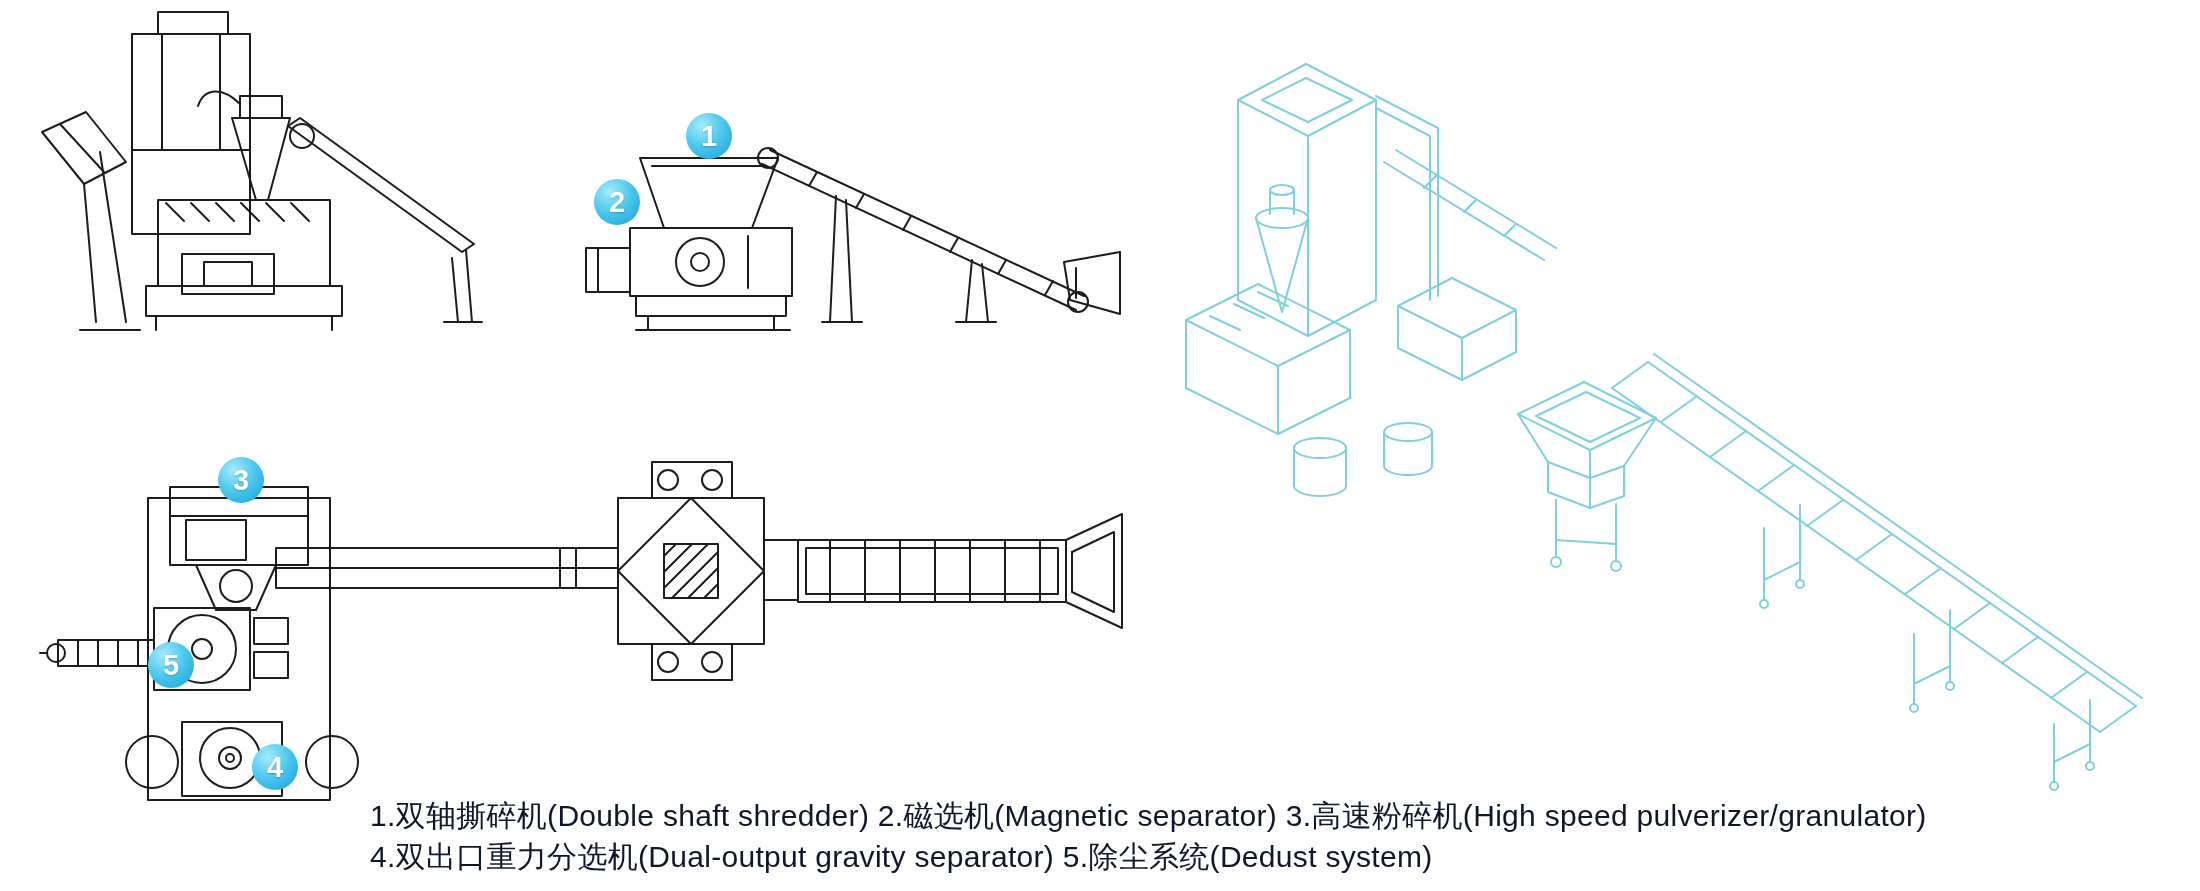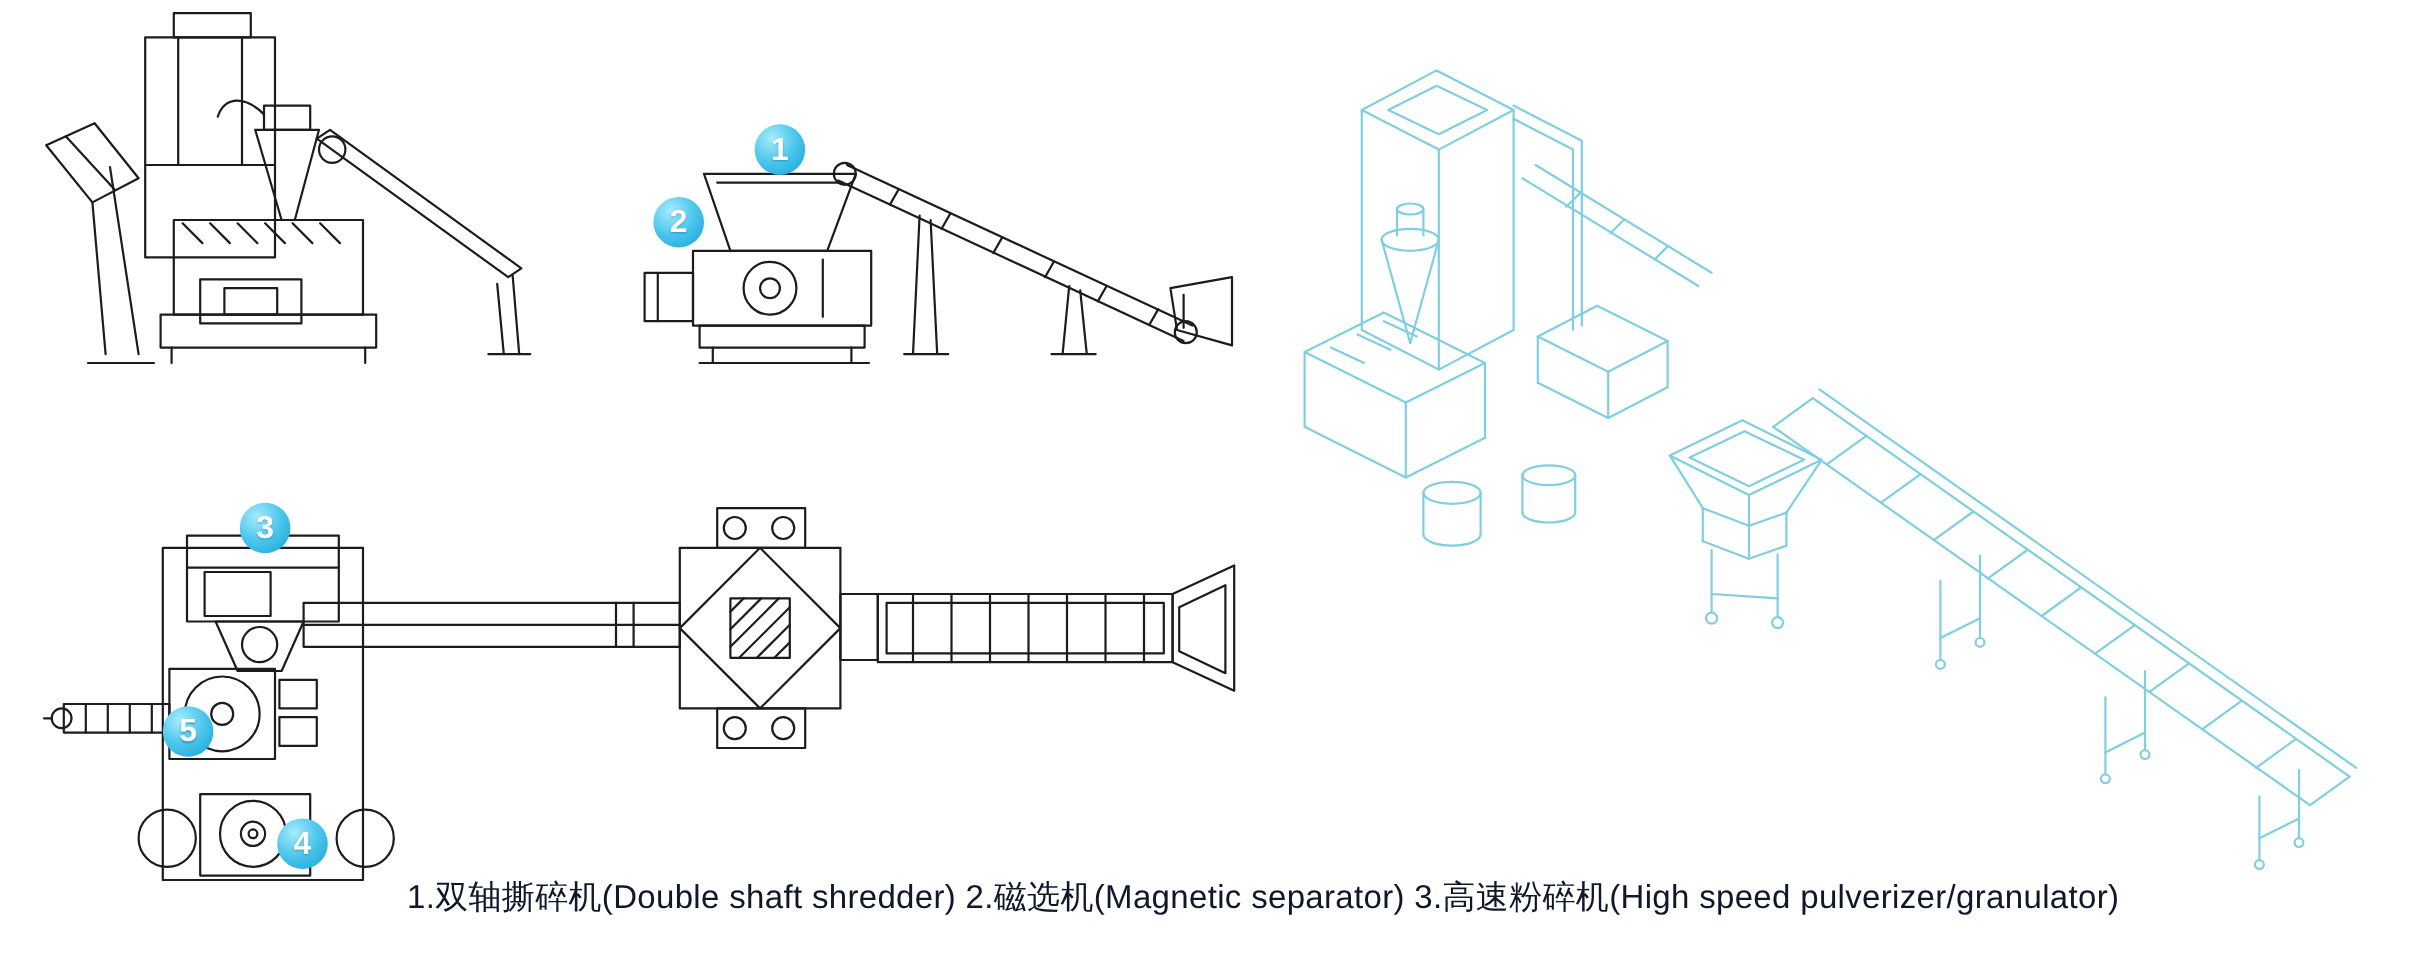--- a/index.html
+++ b/index.html
@@ -309,15 +309,16 @@
   </svg>
 
   <div class="badge badge-1">1</div>
   <div class="badge badge-2">2</div>
   <div class="badge badge-3">3</div>
   <div class="badge badge-4">4</div>
   <div class="badge badge-5">5</div>
 
   <div class="caption">
     <div>1.双轴撕碎机(Double shaft shredder) 2.磁选机(Magnetic separator)  3.高速粉碎机(High speed pulverizer/granulator)</div>
+    <div>4.双出口重力分选机(Dual-output gravity separator)  5.除尘系统(Dedust system)</div>
   </div>
 
 </div>
 
 </body></html>

